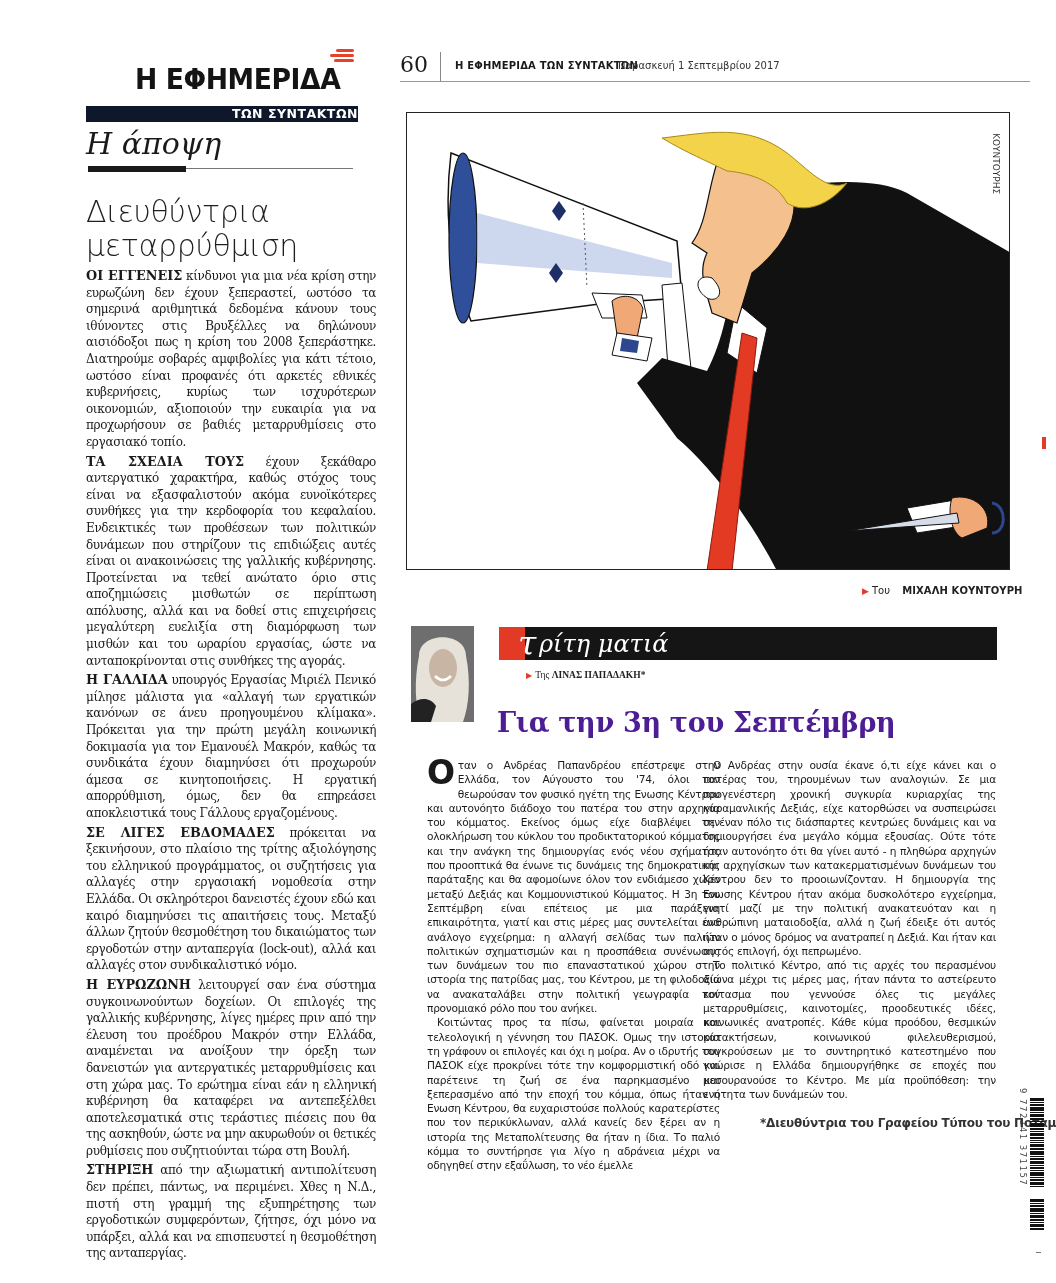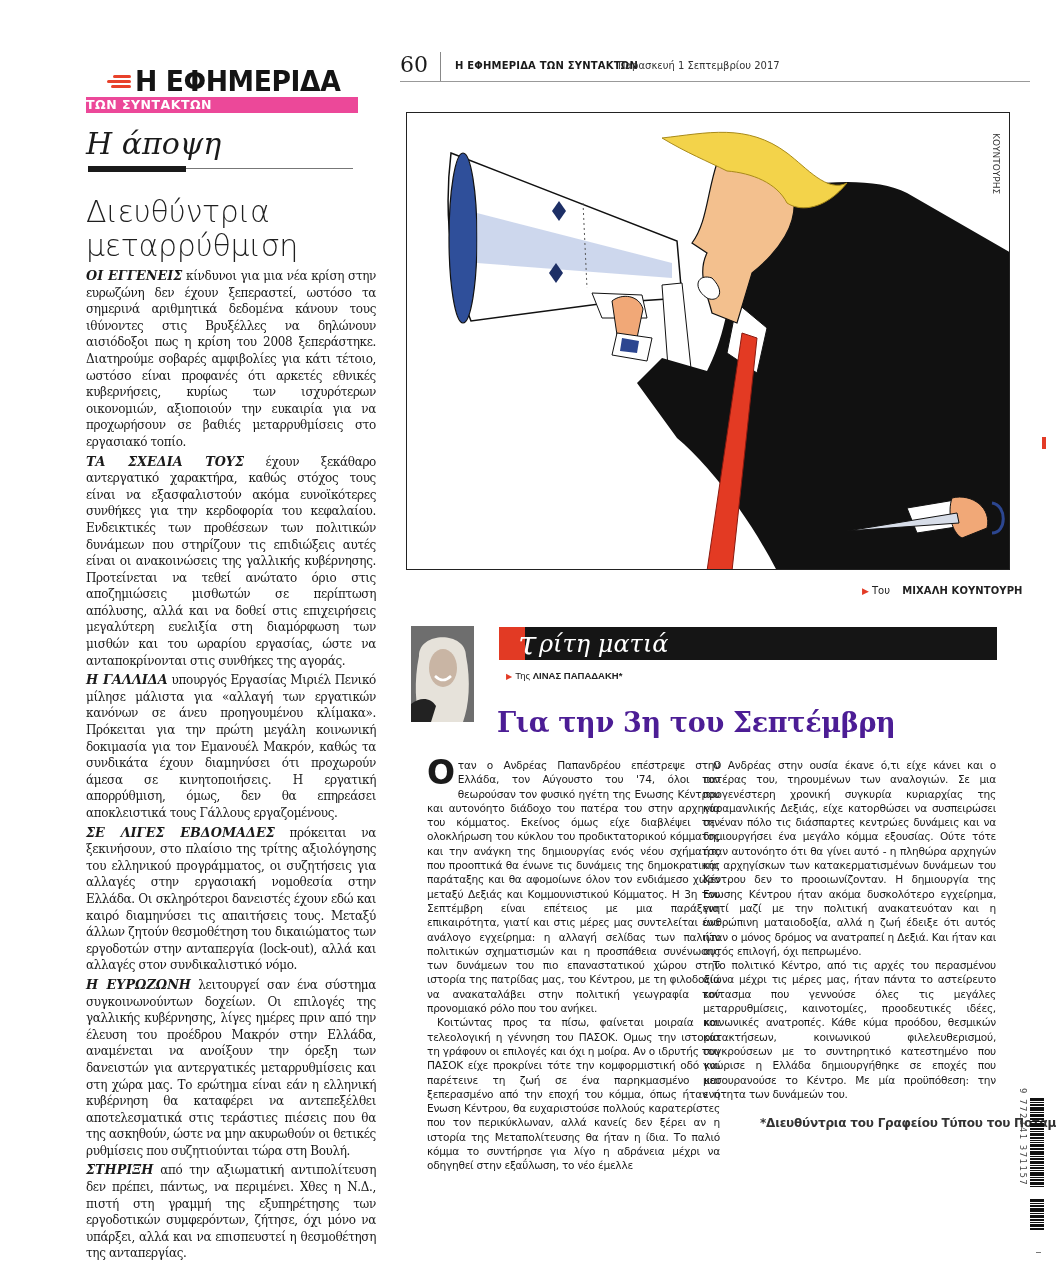--- a/index.html
+++ b/index.html
@@ -1,35 +1,35 @@
 <!DOCTYPE html>
 <html><head>
 <meta charset="utf-8">
 <style>
   * { box-sizing: border-box; margin: 0; padding: 0; }
   html, body { width: 1056px; height: 1283px; background: #ffffff; overflow: hidden; }
   body { position: relative; font-family: "DejaVu Serif", serif; color: #1a1a1a; }
 
   
   .masthead { position: absolute; left: 86px; top: 66px; width: 272px; }
-  .masthead-top { display: flex; align-items: center; justify-content: flex-end; height: 30px; }
+  .masthead-top { display: flex; align-items: flex-end; justify-content: flex-end; height: 30px; flex-direction: column; }
   .speed-lines { display: flex; flex-direction: column; gap: 2px; margin-right: 4px; }
   .speed-lines span { display: block; height: 3px; background: #e8412a; border-radius: 2px; }
   .masthead-name { font-family: "DejaVu Sans", sans-serif; font-weight: 900; font-size: 29px; letter-spacing: -0.5px; color: #141414; transform: scaleX(0.92); transform-origin: left center; white-space: nowrap; }
-  .masthead-band { background: #ec4899; color: #fff; font-family: "DejaVu Sans", sans-serif; font-weight: bold; font-size: 12.5px; text-align: left; height: 16px; line-height: 16px; letter-spacing: 0.5px; margin-top: 1px; }
+  .masthead-band { background: #0f172a; color: #fff; font-family: "DejaVu Sans", sans-serif; font-weight: bold; font-size: 12.5px; text-align: right; height: 16px; line-height: 16px; letter-spacing: 0.5px; margin-top: 10px; }
 
   .section-title { position: absolute; left: 86px; top: 126px; font-family: "DejaVu Serif", serif; font-style: italic; font-size: 30px; color: #1a1a1a; }
   .section-rule { position: absolute; left: 88px; top: 168px; width: 265px; height: 1px; background: #777; }
   .section-rule-thick { position: absolute; left: 88px; top: 166px; width: 98px; height: 6px; background: #1a1a1a; }
 
   .editorial-title { position: absolute; left: 86px; top: 195px; width: 290px; font-family: "DejaVu Sans", sans-serif; font-weight: 300; font-size: 30px; line-height: 34px; color: #1f1f1f; letter-spacing: -0.3px; }
 
   .editorial-body { position: absolute; left: 86px; top: 268px; width: 290px; font-family: "DejaVu Serif", serif; font-size: 12px; line-height: 16.6px; color: #1a1a1a; text-align: justify; hyphens: auto; letter-spacing: -0.35px; }
   .editorial-body p { margin-bottom: 3px; }
-  .editorial-body .lead { font-weight: bold; font-size: 12.8px; letter-spacing: 0; font-style: italic; }
+  .editorial-body .lead { font-weight: bold; font-size: 12.8px; letter-spacing: 0; }
 
   
   .page-header { position: absolute; left: 400px; top: 52px; width: 630px; height: 30px; }
   .page-number { position: absolute; left: 0; top: 0; font-family: "DejaVu Serif", serif; font-size: 22px; color: #1a1a1a; }
   .header-divider { position: absolute; left: 40px; top: 0; width: 1px; height: 30px; background: #888; }
   .header-paper { position: absolute; left: 55px; top: 8px; font-family: "DejaVu Sans", sans-serif; font-weight: 900; font-size: 10px; letter-spacing: 0.2px; color: #1a1a1a; }
   .header-date { position: absolute; left: 218px; top: 8px; font-family: "DejaVu Sans", sans-serif; font-size: 10px; color: #333; }
   .header-rule { position: absolute; left: 0; top: 29px; width: 630px; height: 1px; background: #999; }
 
   
@@ -39,21 +39,21 @@
   .cartoon-credit .arrow { color: #e33b26; font-size: 9px; margin-right: 3px; }
   .cartoon-credit .name { font-weight: 900; letter-spacing: 0.1px; margin-left: 9px; }
 
   
   .author-photo { position: absolute; left: 411px; top: 626px; width: 63px; height: 96px; background: linear-gradient(180deg, #cfcfcf 0%, #8b8b8b 100%); overflow: hidden; }
   .column-banner { position: absolute; left: 499px; top: 627px; width: 498px; height: 33px; background: #151515; }
   .column-banner .initial { position: absolute; left: 0; top: 0; width: 26px; height: 33px; background: #e23a24; }
   .column-banner .initial-letter { position: absolute; left: 19px; top: -3px; font-family: "DejaVu Serif", serif; font-style: italic; font-size: 33px; color: #fff; line-height: 40px; }
   .column-banner .rest { position: absolute; left: 40px; top: -2px; font-family: "DejaVu Serif", serif; font-style: italic; font-size: 24px; color: #fff; line-height: 38px; }
 
-  .byline { position: absolute; left: 506px; top: 670px; font-family: Liberation Sans, sans-serif; font-size: 9.5px; color: #222; white-space: nowrap; }
+  .byline { position: absolute; left: 526px; top: 670px; font-family: Liberation Serif, serif; font-size: 9.5px; color: #222; white-space: nowrap; }
   .byline .arrow { color: #e33b26; font-size: 8px; margin-right: 3px; }
   .byline .name { font-weight: 900; }
 
   .article-title { position: absolute; left: 497px; top: 707px; font-family: "DejaVu Serif", serif; font-weight: bold; font-size: 27px; color: #4c1d95; letter-spacing: -0.3px; }
 
   
   .article-col { position: absolute; top: 758px; width: 293px; font-family: "DejaVu Sans", sans-serif; font-size: 10.6px; line-height: 14.3px; color: #1a1a1a; text-align: justify; letter-spacing: -0.25px; hyphens: auto; }
   .article-col p { text-indent: 10px; }
   .article-col p.first { text-indent: 0; }
   .col-a { left: 427px; }

